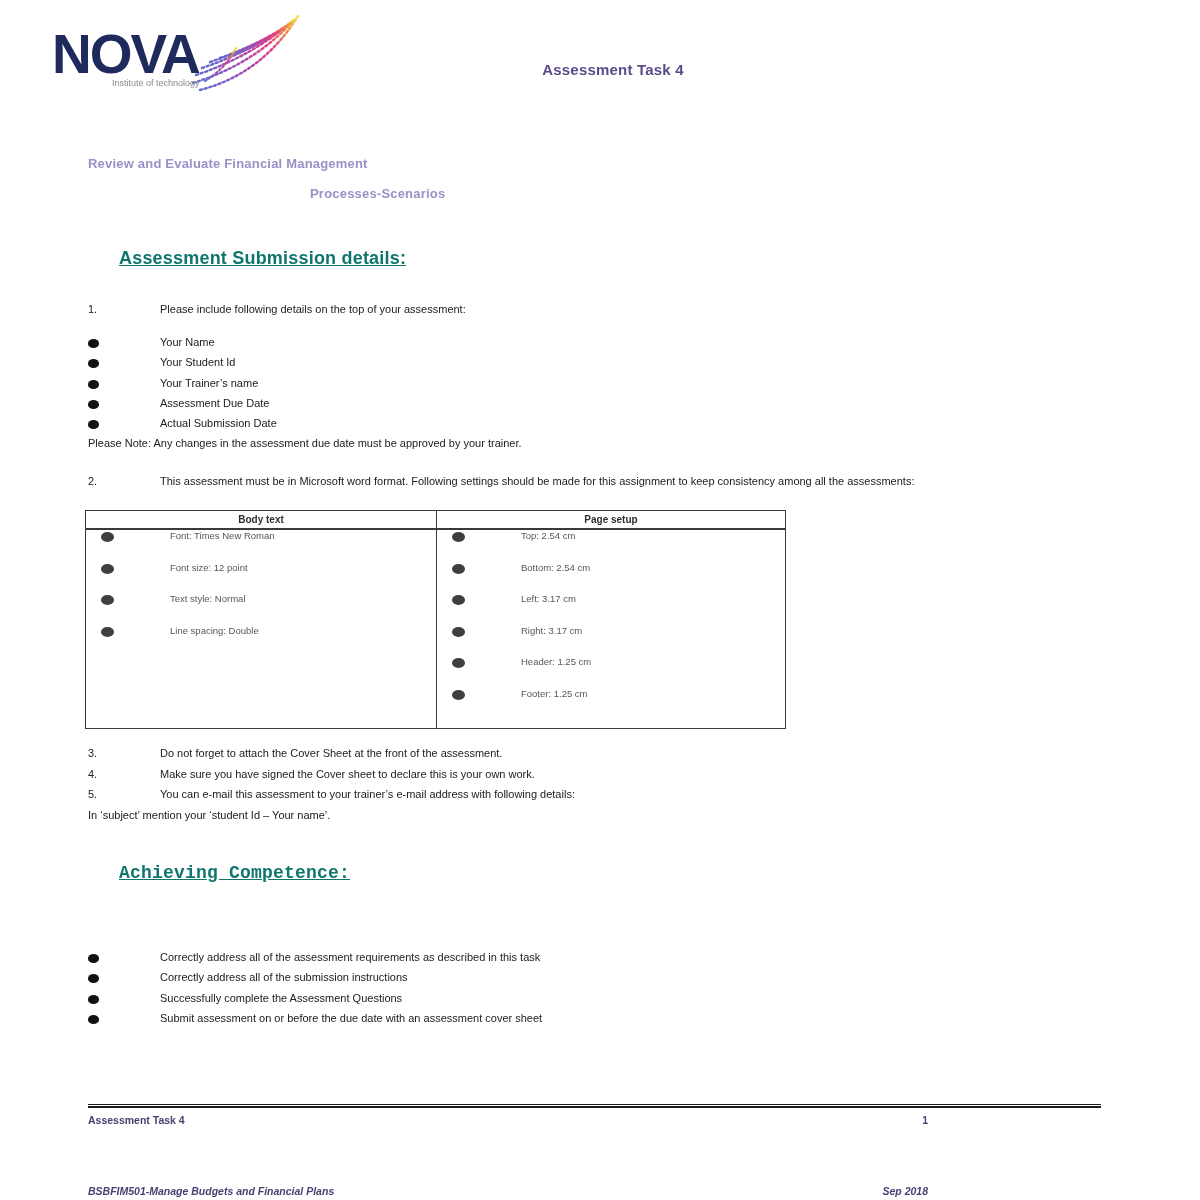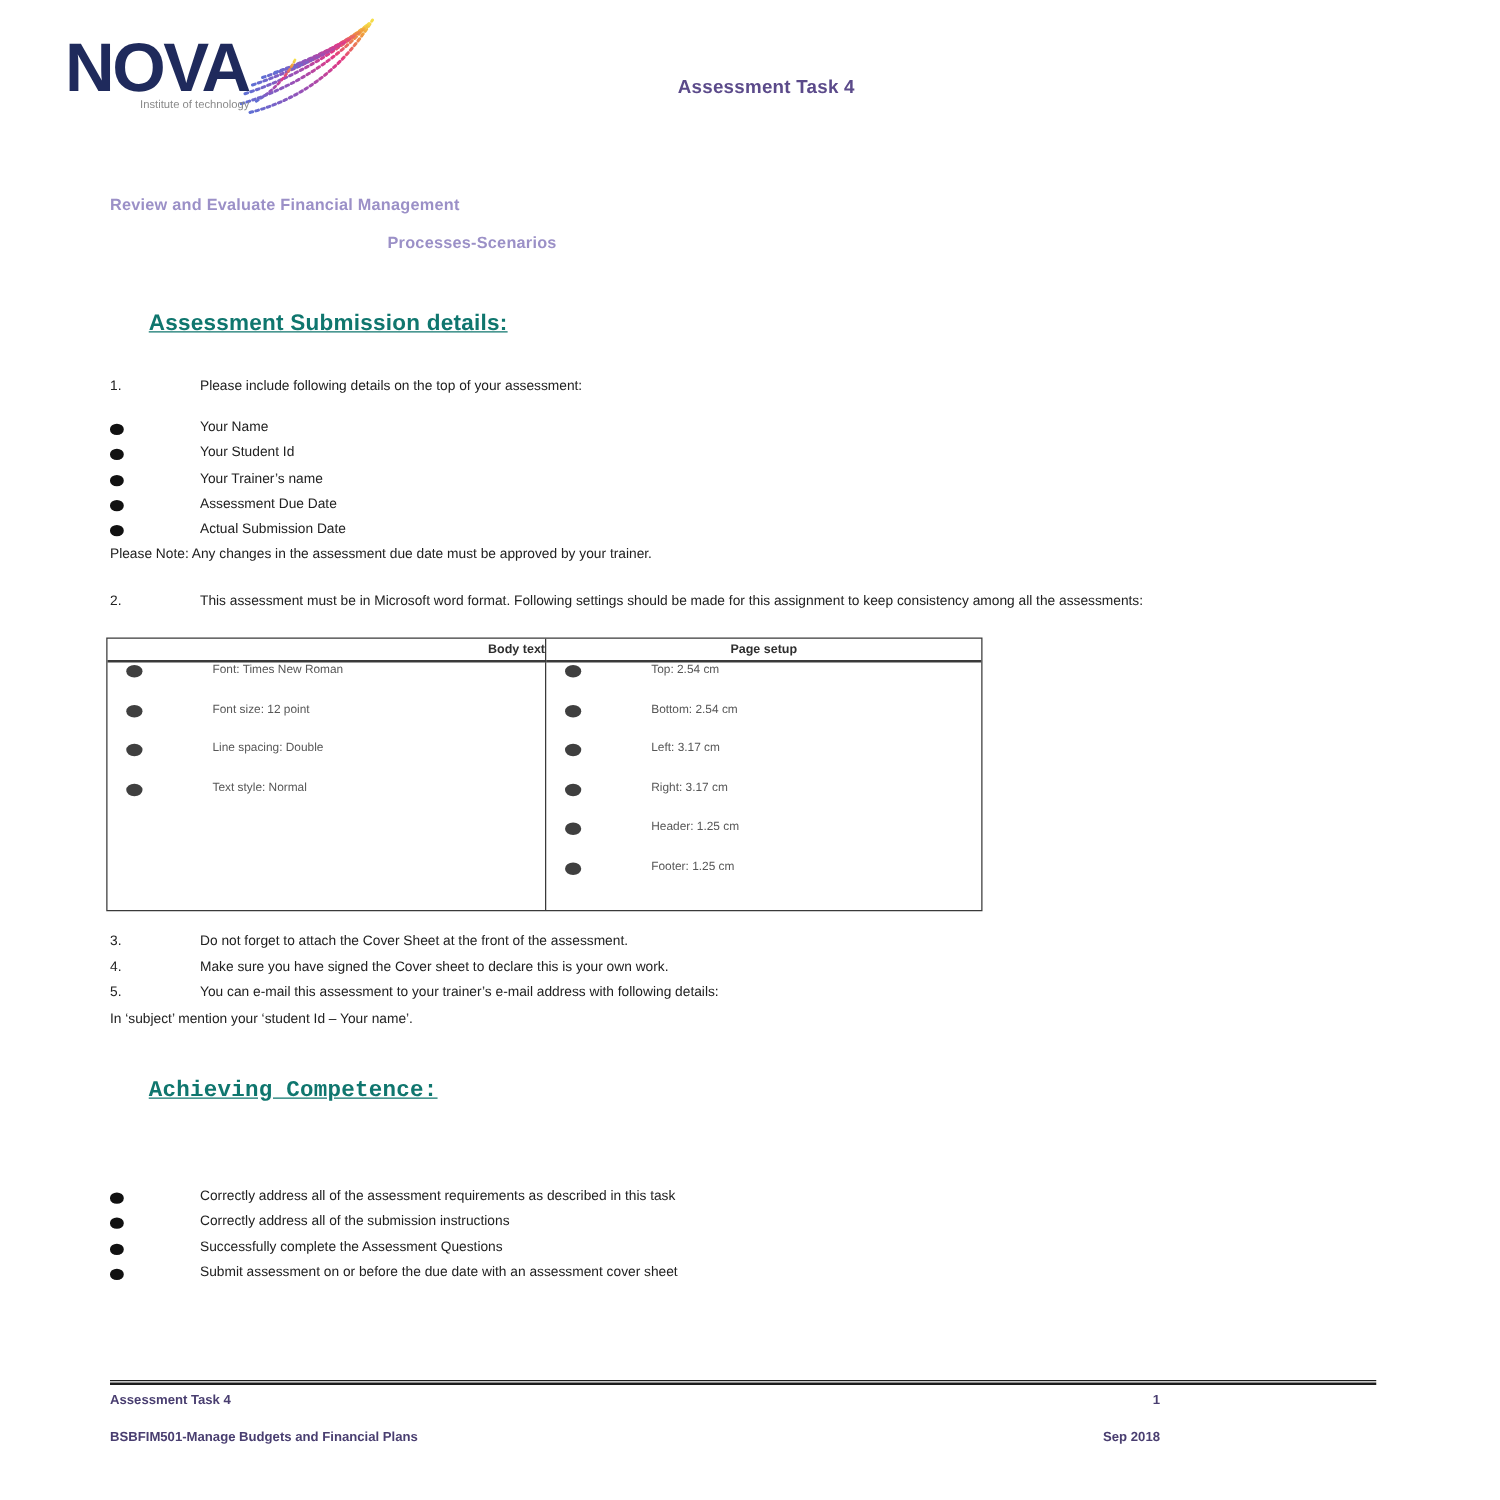--- a/index.html
+++ b/index.html
@@ -70,21 +70,21 @@
     grid-template-columns: 351px 1fr;
     grid-template-rows: 19px 1fr;
     background: #ffffff;
   }
   .t-h {
     border-bottom: 2px solid #3a3a3a;
     font-size: 10px; font-weight: bold; color: #2e2e2e;
     text-align: center;
     line-height: 17px;
   }
-  .t-h1 { border-right: 1.5px solid #3a3a3a; text-align: right; }
+  .t-h1 { border-right: 1.5px solid #3a3a3a; }
   .t-cell { padding-top: 0; }
   .t-cell1 { border-right: 1.5px solid #3a3a3a; }
   .t-row { display: flex; align-items: flex-start; height: 31.5px; }
   .t-bullet {
     flex: 0 0 13px;
     width: 13px; height: 10px;
     border-radius: 50%;
     background: #3f3f3f;
     margin-left: 15px; margin-top: 2px;
   }
@@ -99,21 +99,21 @@
     border-top: 1.5px solid #1c1c1c;
     border-bottom: 2px solid #1c1c1c;
   }
   .footer-row {
     left: 88px; width: 840px;
     display: flex; justify-content: space-between;
     font-size: 10.5px; font-weight: bold;
     color: #493e70;
   }
   .fr-1 { top: 1114px; }
-  .fr-2 { top: 1144px; }
+  .fr-2 { top: 1185px; font-style: italic; }
 
   
   .logo-wrap { left: 50px; top: 6px; width: 265px; height: 90px; }
 </style>
 </head>
 <body>
 
 <div id="page">
 
   <div class="abs logo-wrap">
@@ -189,25 +189,25 @@
       <div class="t-row">
         <span class="t-bullet"></span>
         <span class="ttxt">Font: Times New Roman</span>
       </div>
       <div class="t-row">
         <span class="t-bullet"></span>
         <span class="ttxt">Font size: 12 point</span>
       </div>
       <div class="t-row">
         <span class="t-bullet"></span>
+        <span class="ttxt">Text style: Normal</span>
+      </div>
+      <div class="t-row">
+        <span class="t-bullet"></span>
         <span class="ttxt">Line spacing: Double</span>
-      </div>
-      <div class="t-row">
-        <span class="t-bullet"></span>
-        <span class="ttxt">Text style: Normal</span>
       </div>
     </div>
     <div class="t-cell">
       <div class="t-row">
         <span class="t-bullet"></span>
         <span class="ttxt">Top: 2.54 cm</span>
       </div>
       <div class="t-row">
         <span class="t-bullet"></span>
         <span class="ttxt">Bottom: 2.54 cm</span>

